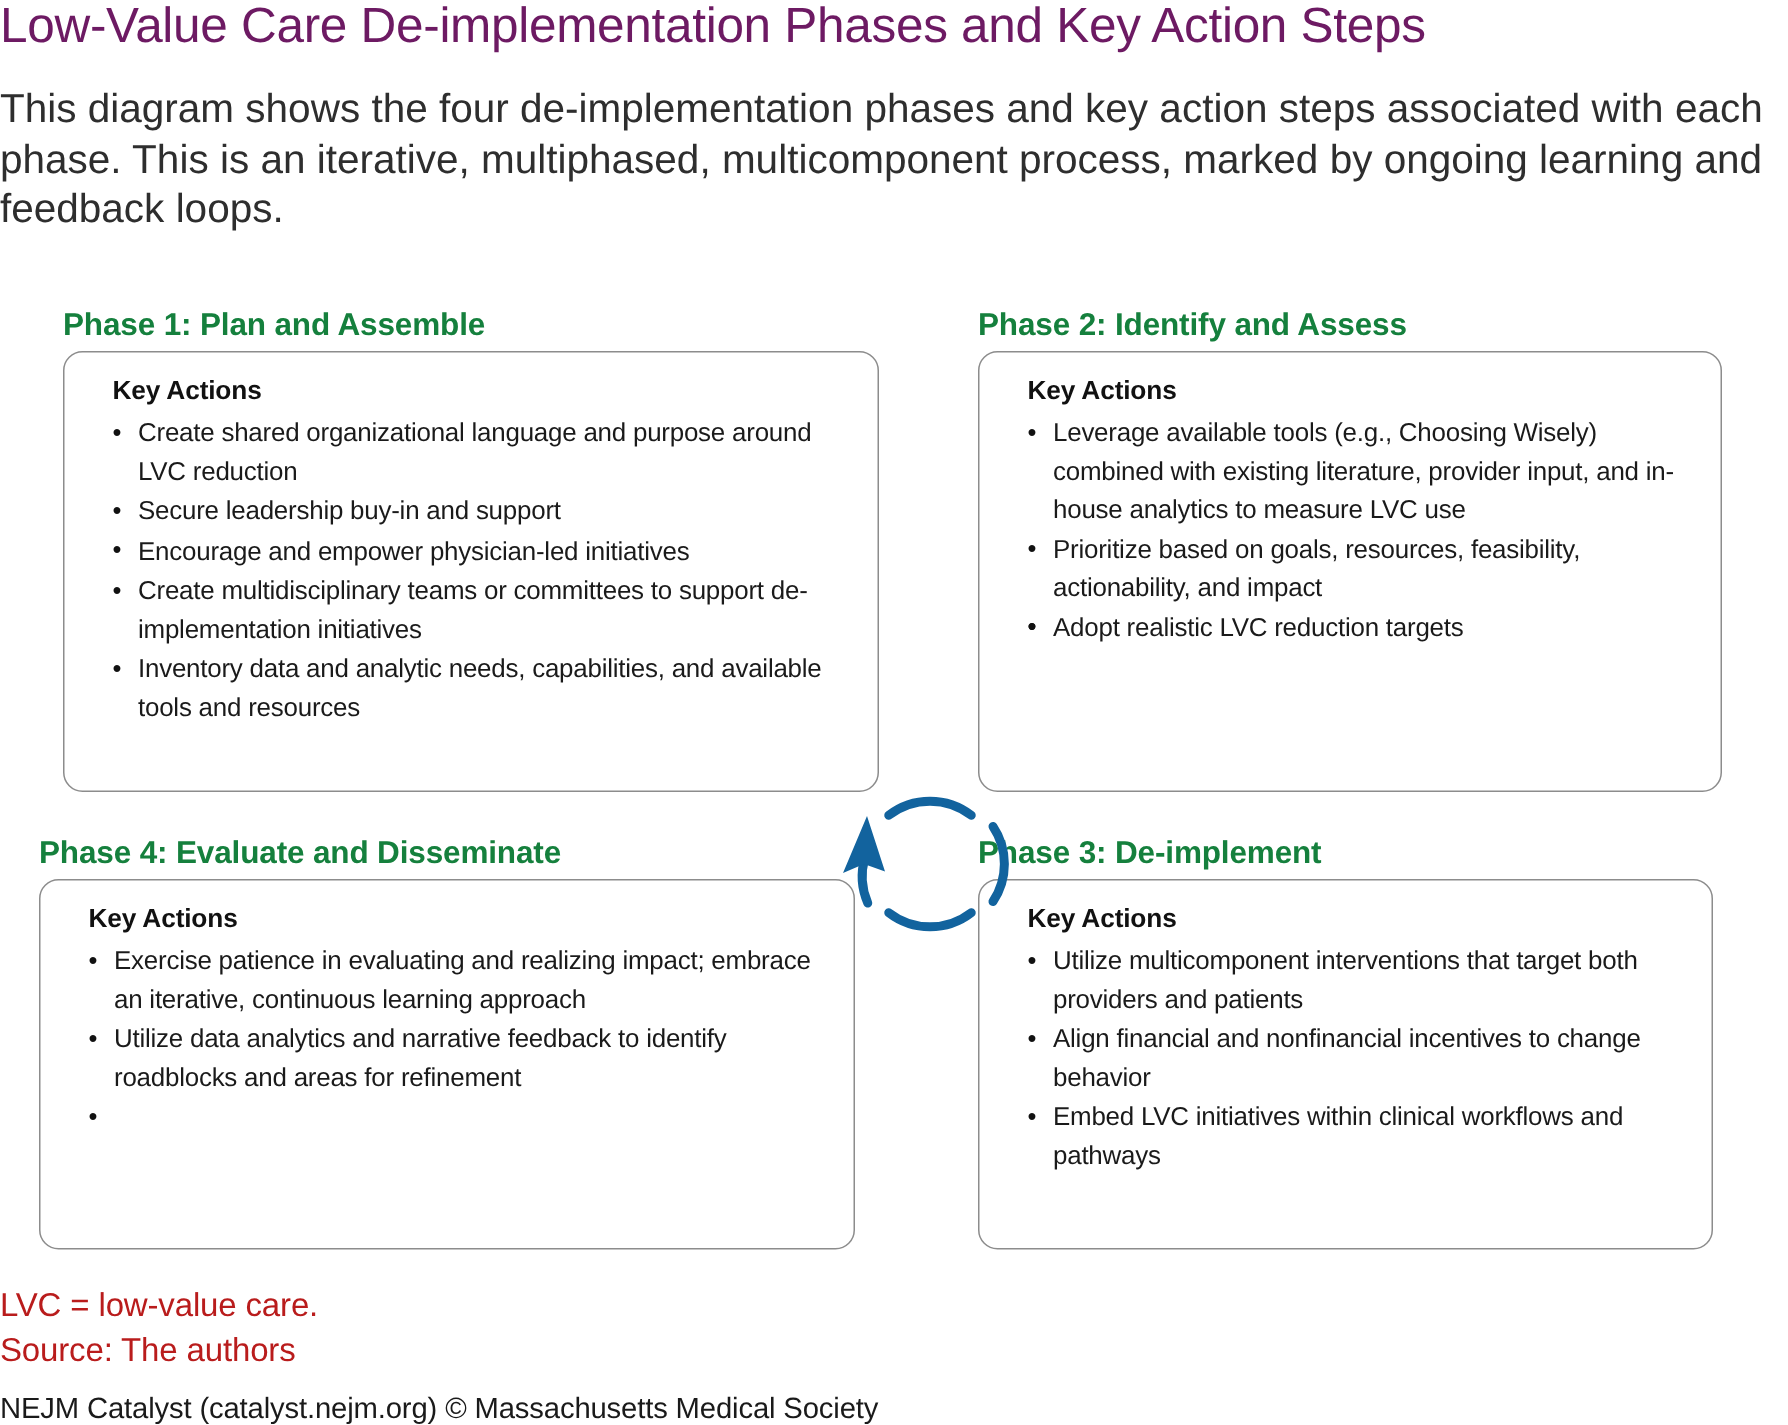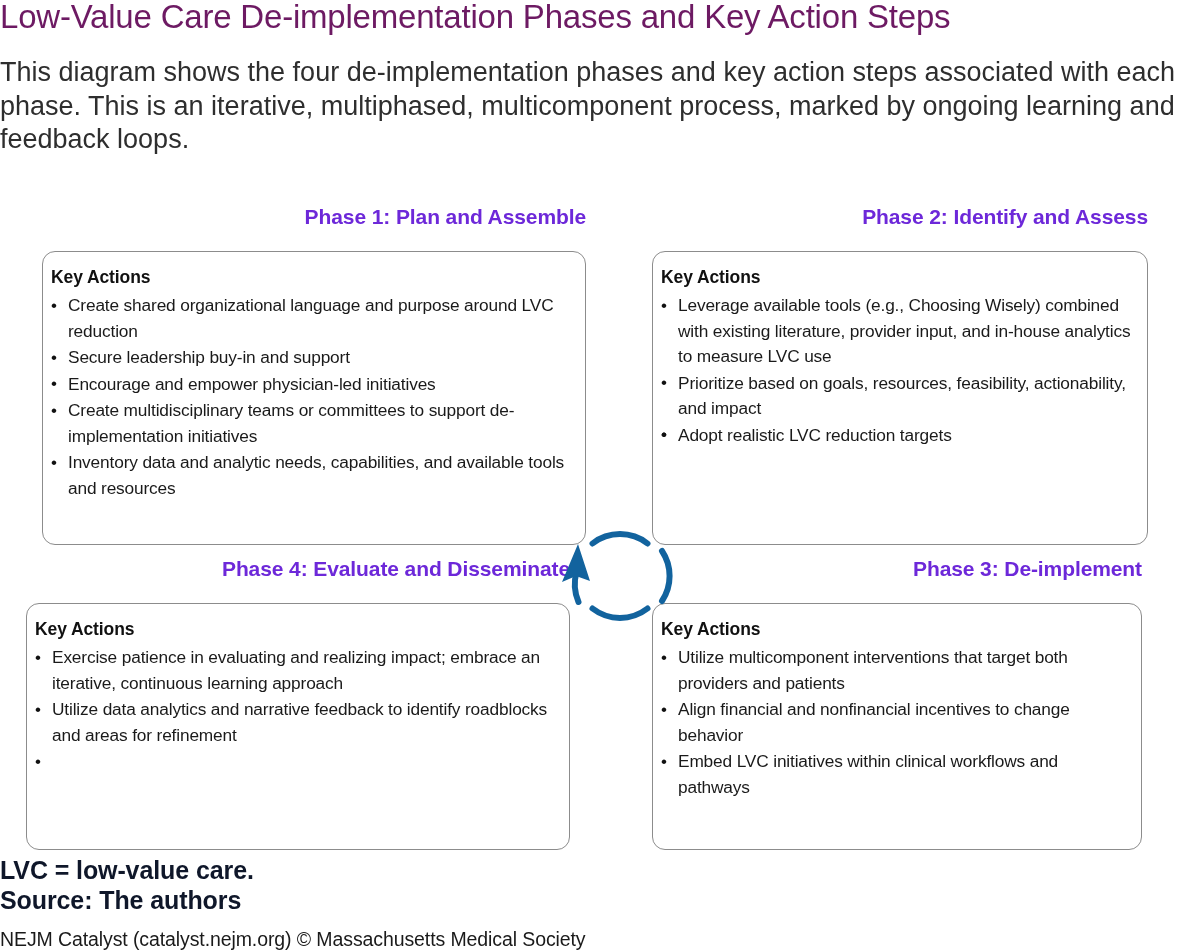--- a/index.html
+++ b/index.html
@@ -45,37 +45,36 @@
     left: 0;
     top: 196px;
     width: 1192px;
     height: 650px;
   }
 
   .phase {
     position: absolute;
   }
   .phase-heading {
-    text-align: right;
+    text-align: left;
     font-size: 21px;
     line-height: 26px;
     font-weight: bold;
-    color: #6d28d9;
+    color: #15803d;
     letter-spacing: -0.1px;
     white-space: nowrap;
     height: 30px;
   }
   .phase-box {
     box-sizing: border-box;
     border: 1.6px solid #8c8c8c;
     border-radius: 13px;
     background: #ffffff;
-    padding: 14px 16px 10px 8px;
+    padding: 14px 16px 10px 32px;
     position: relative;
-    margin-top: 17px;
   }
   .key-actions-title {
     font-size: 17.5px;
     font-weight: bold;
     color: #111111;
     line-height: 22px;
     margin-bottom: 5px;
     letter-spacing: -0.1px;
   }
   ul.actions {
@@ -125,24 +124,24 @@
   }
 
   
   #footer {
     position: absolute;
     left: 0px;
     top: 855px;
     width: 1185px;
   }
   .footnote {
-    font-size: 25px;
+    font-size: 22px;
     line-height: 30px;
-    color: #0f172a;
-    font-weight: 700;
+    color: #b91c1c;
+    font-weight: 400;
     letter-spacing: -0.1px;
   }
   #source-line {
     margin-top: 0px;
   }
   #credit-line {
     font-size: 19.5px;
     line-height: 30px;
     color: #1a1a1a;
     margin-top: 9px;

